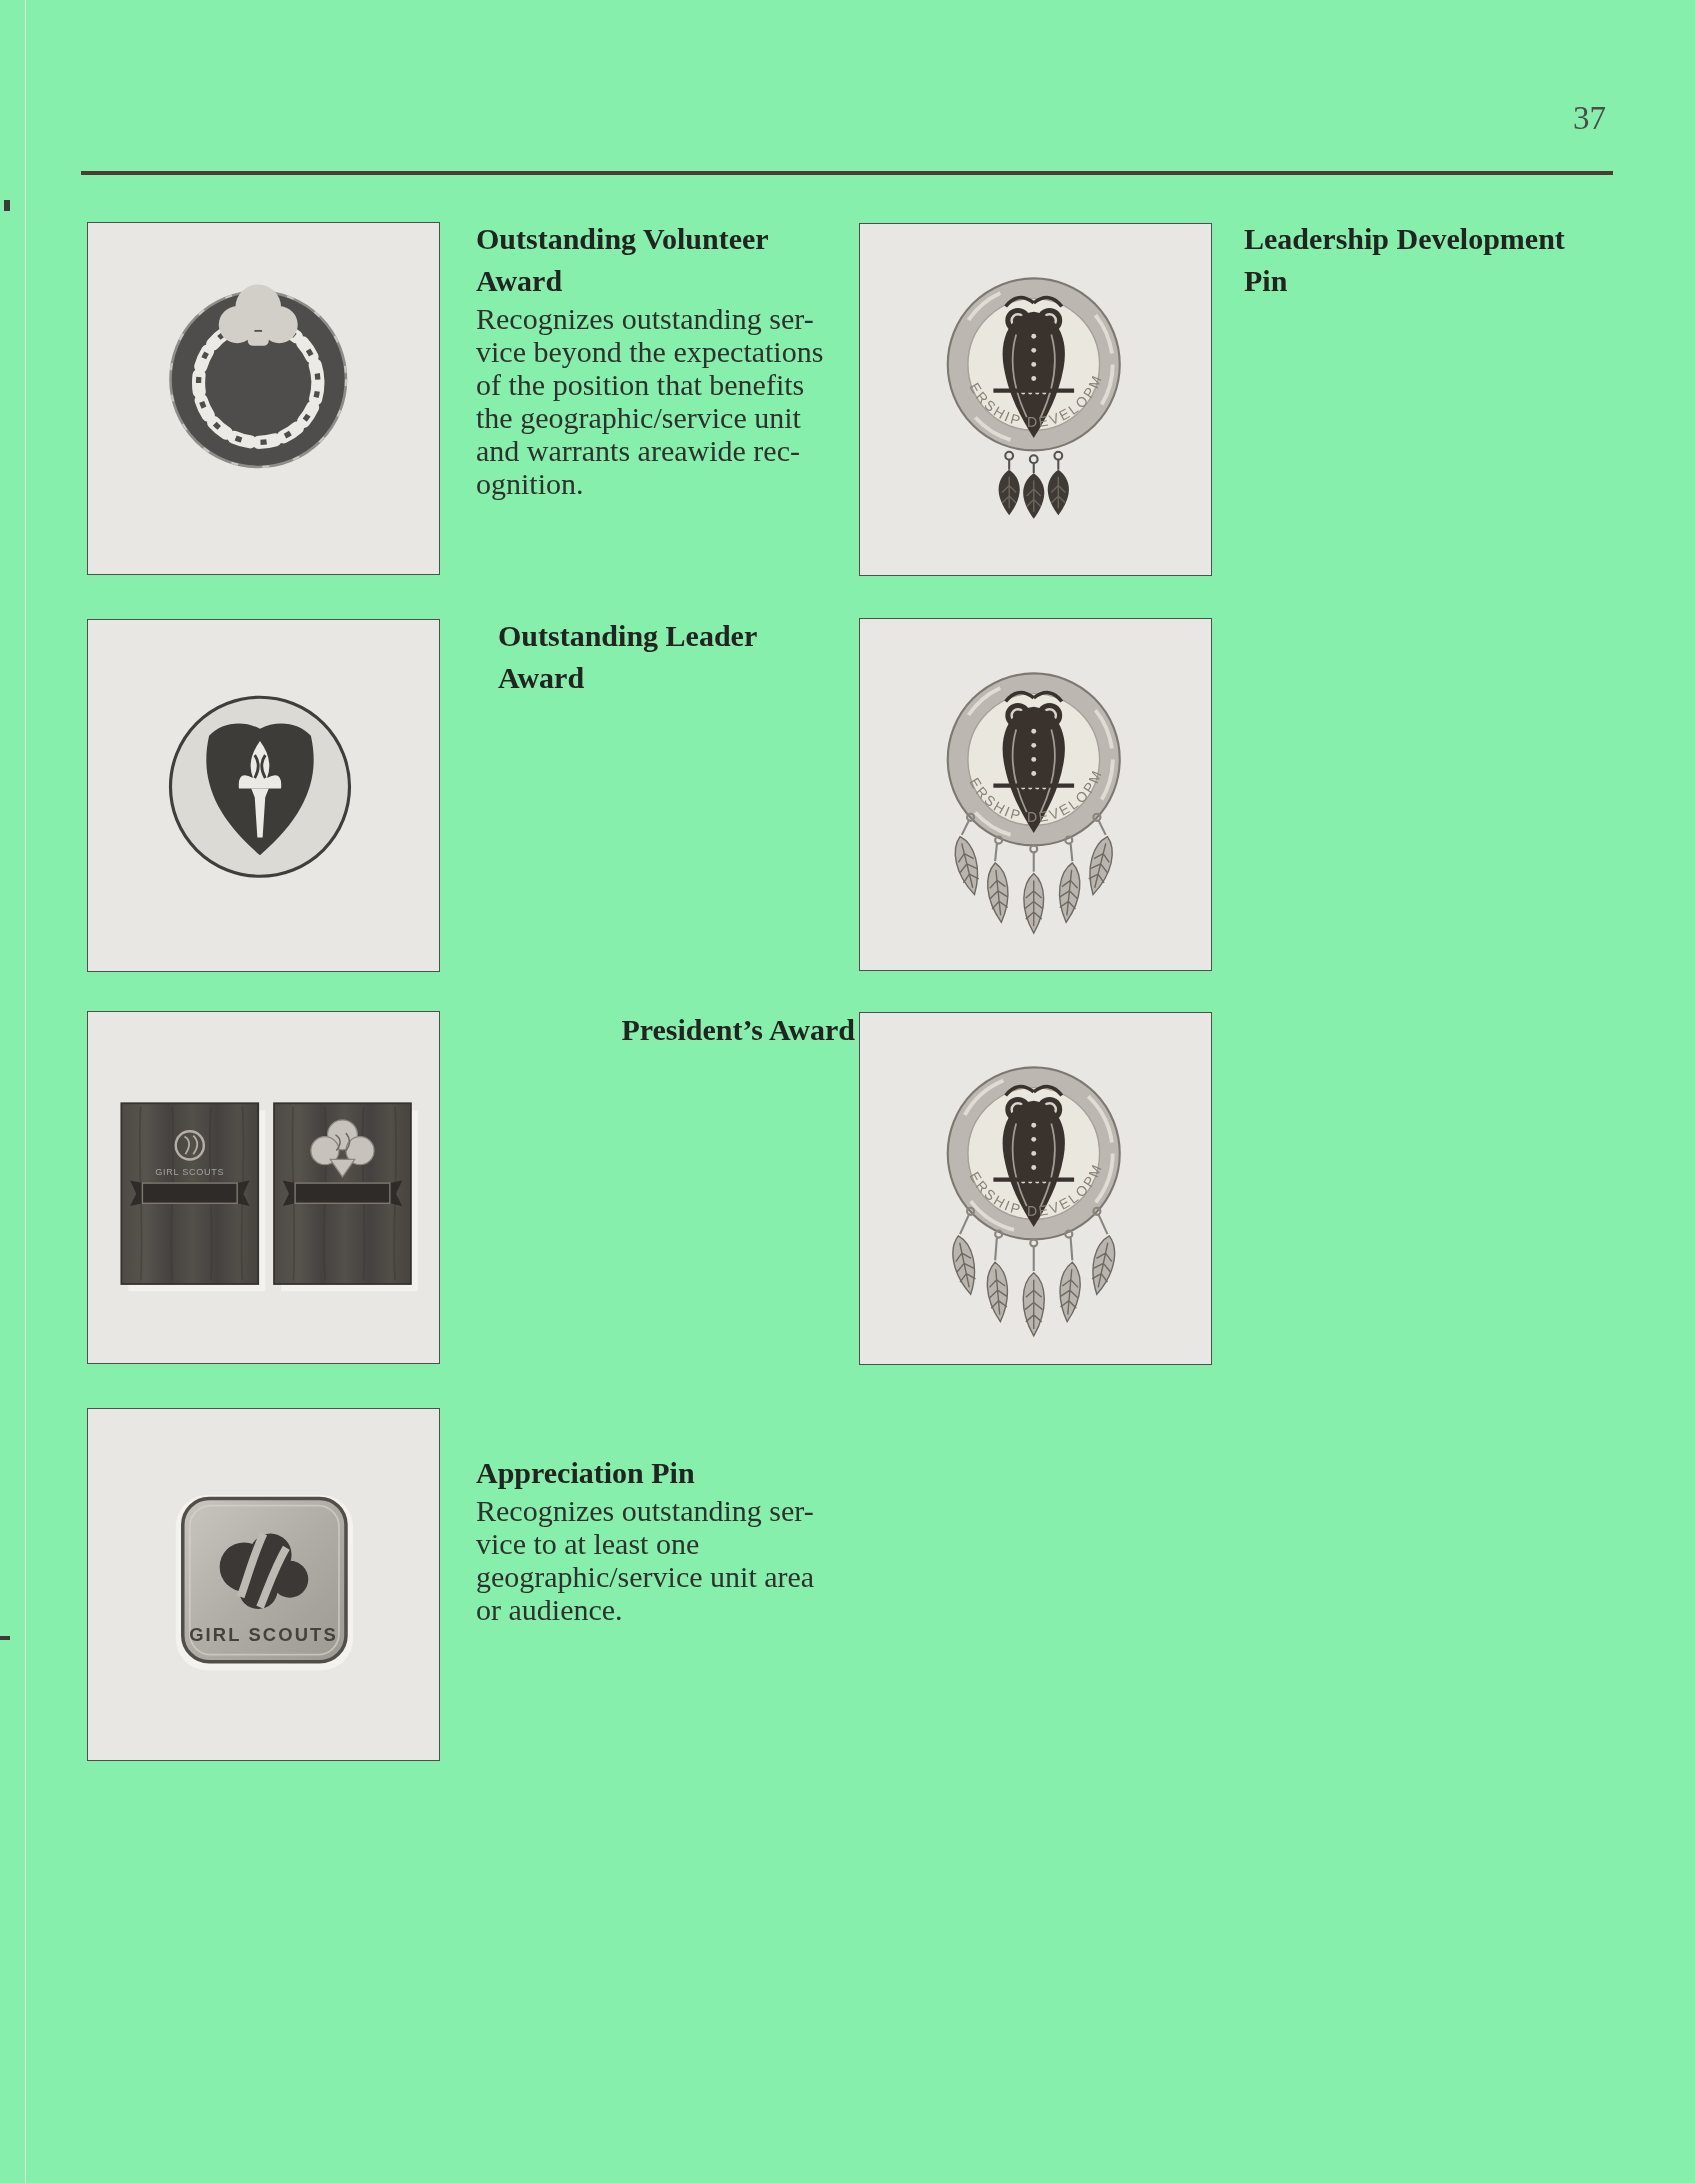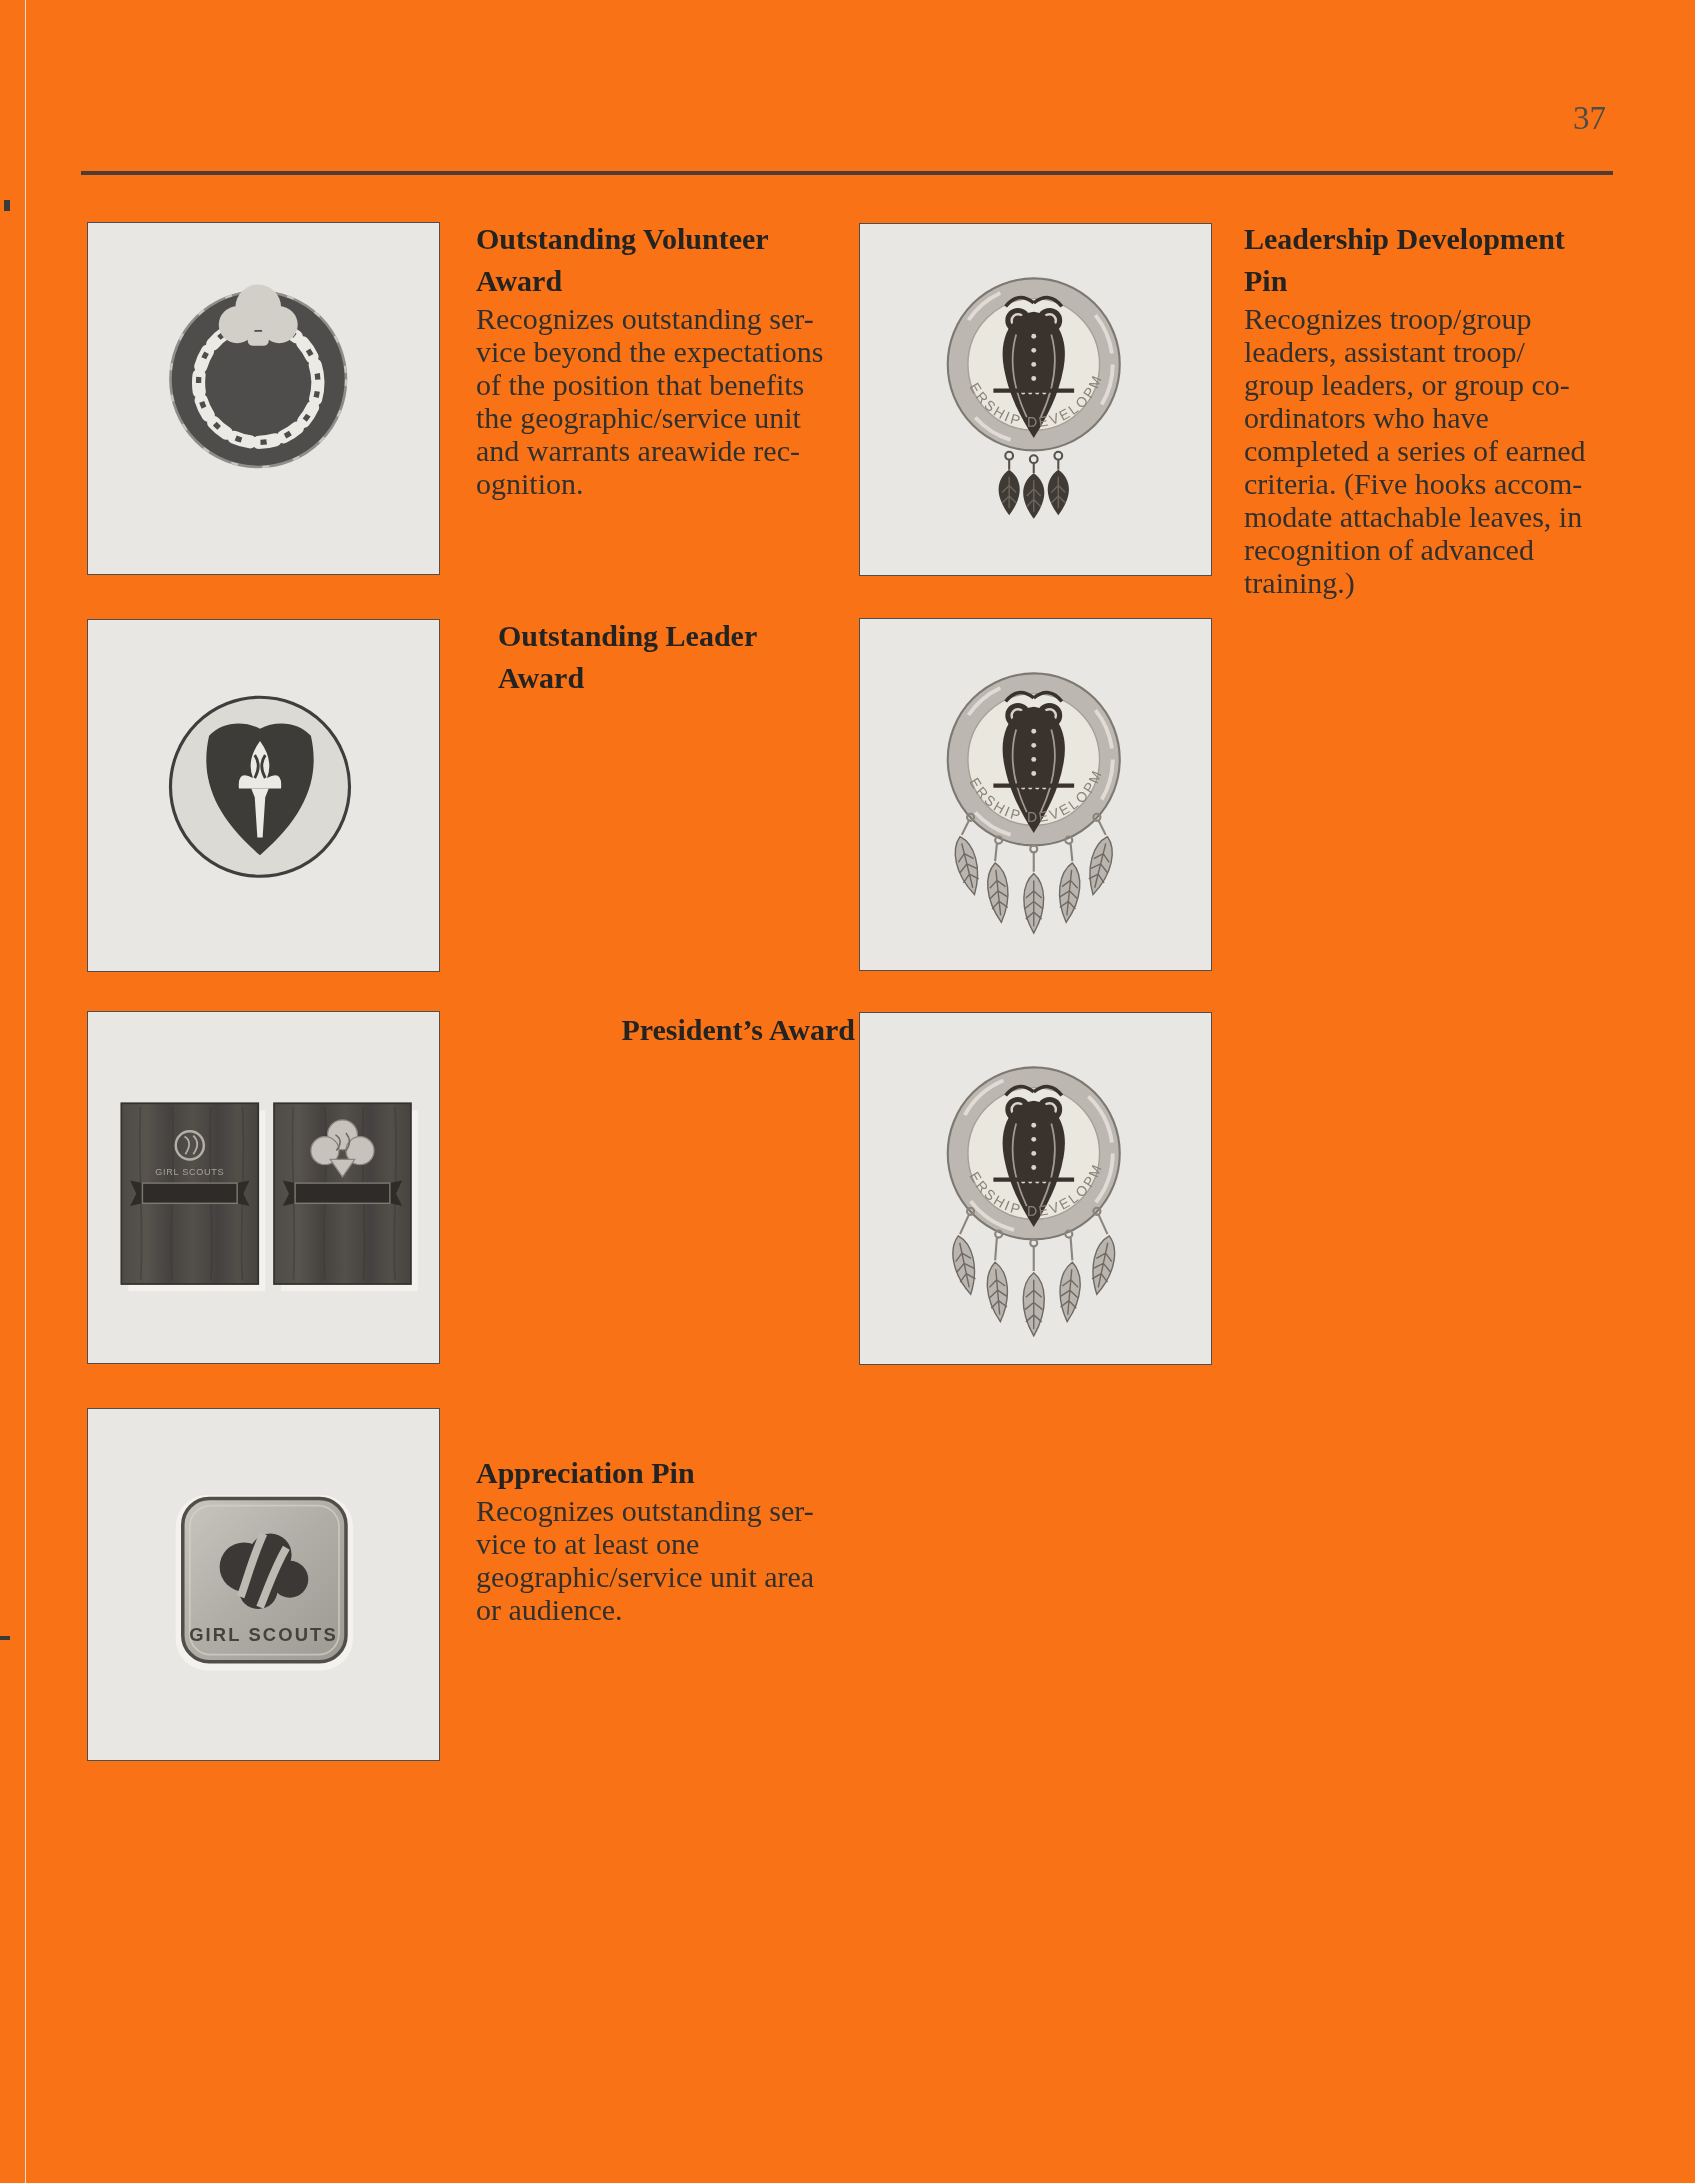--- a/index.html
+++ b/index.html
@@ -1,21 +1,21 @@
 <!DOCTYPE html>
 <html style="font-size:11px"><head>
 <meta charset="utf-8">
 <style>
   * { margin: 0; padding: 0; box-sizing: border-box; }
   html, body { background: #f9f8f4; }
   .page {
     position: relative;
     width: 1696px;
     height: 2183px;
-    background: #f97316;
+    background: #86efac;
     font-family: "Liberation Serif", serif;
     color: #2e2e2c;
     overflow: hidden;
   }
   .scan-edge {
     position: absolute; left: 25px; top: 0; width: 1.4px; height: 100%;
     background: #e3e1dc;
   }
   .scan-tick { position: absolute; background: #3a3a38; }
   .page-number {
@@ -364,25 +364,16 @@
     <div class="award-title">Appreciation Pin</div>
     <div class="award-desc">Recognizes outstanding ser-
 vice to at least one
 geographic/service unit area
 or audience.</div>
   </div>
 
   <div class="text-block tb-right" style="left:1244px; top:218px;">
     <div class="award-title">Leadership Development
 Pin</div>
-    <div class="award-desc">Recognizes troop/group
-leaders, assistant troop/
-group leaders, or group co-
-ordinators who have
-completed a series of earned
-criteria. (Five hooks accom-
-modate attachable leaves, in
-recognition of advanced
-training.)</div>
   </div>
 
 </div>
 
 
 </body></html>

